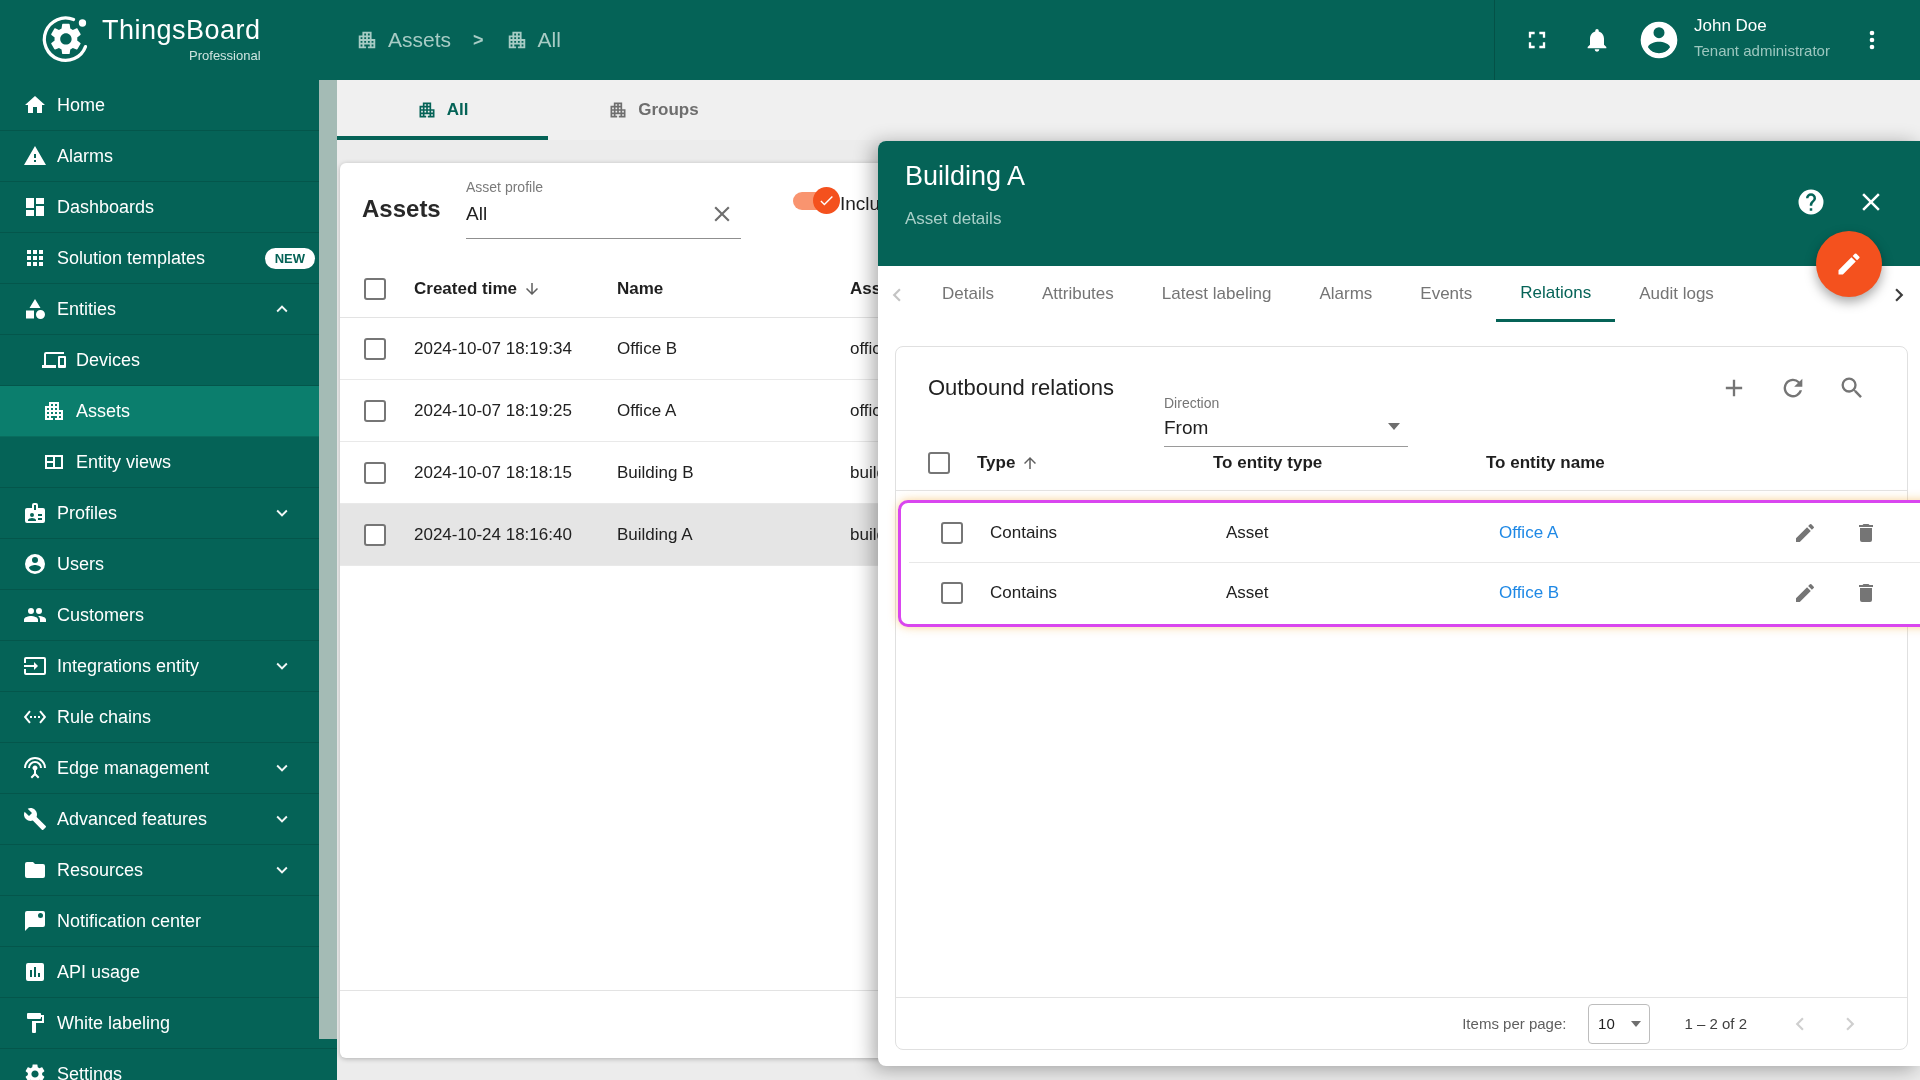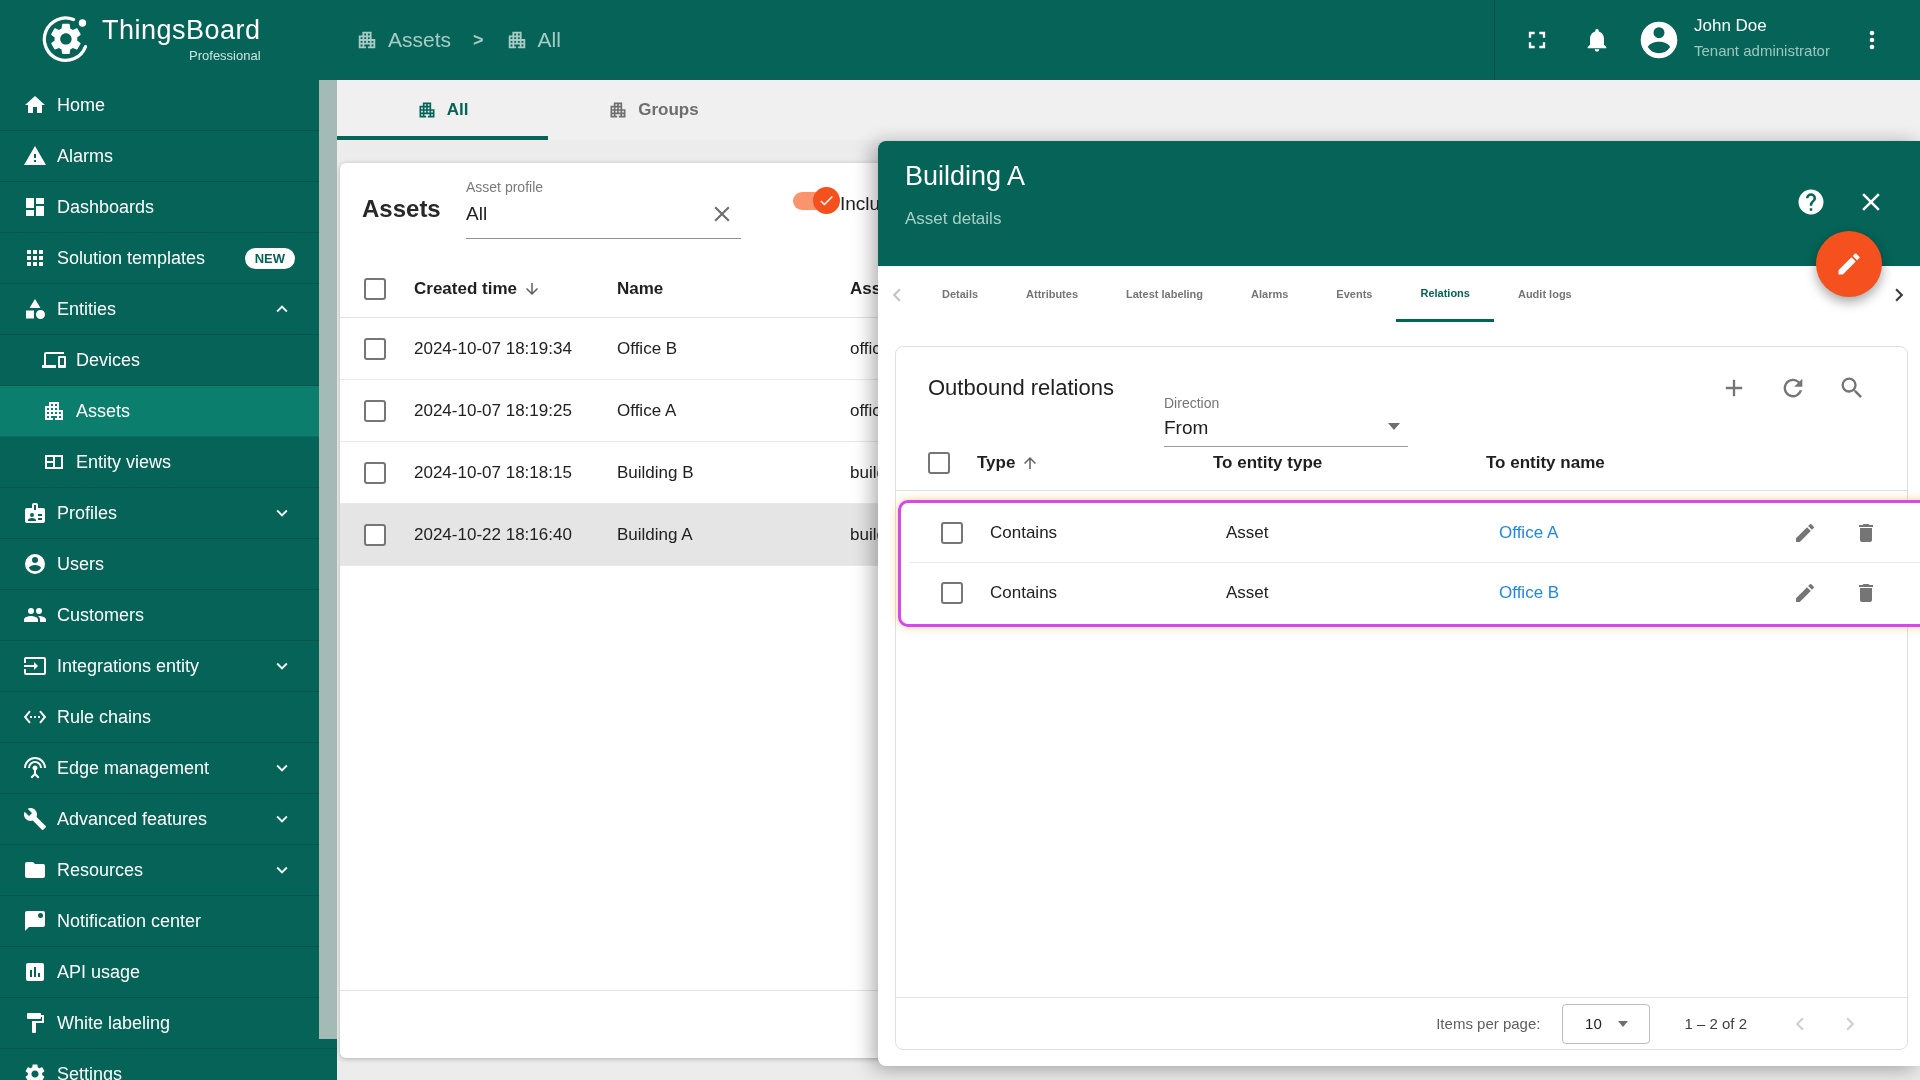--- a/index.html
+++ b/index.html
@@ -23,21 +23,21 @@
 
   
   .sidebar { position:absolute; left:0; top:80px; width:337px; height:1000px; background:#056357; z-index:40; overflow:hidden; }
   .side-scroll { position:absolute; left:319px; top:80px; width:18px; height:959px; background:#A4BBB5; z-index:42; }
   .sitem { height:51px; display:flex; align-items:center; padding-left:23px; border-bottom:1px solid rgba(0,0,0,0.13); color:#fff; cursor:pointer; }
   .sitem .sico { width:24px; height:24px; margin-right:10px; flex:0 0 auto; }
   .sitem .slabel { font-size:18px; font-weight:500; white-space:nowrap; }
   .sitem.sub { padding-left:42px; }
   .sitem.active { background:#0B7E6D; }
   .sexp { margin-left:auto; margin-right:44px; width:22px; height:22px; opacity:.95; }
-  .new-badge { margin-left:auto; margin-right:42px; background:#fff; color:#056357; font-size:13px; font-weight:700; padding:3px 10px; border-radius:11px; }
+  .new-badge { margin-left:auto; margin-right:22px; background:#fff; color:#056357; font-size:13px; font-weight:700; padding:3px 10px; border-radius:11px; }
 
   
   .mtabs { position:absolute; left:337px; top:80px; width:1583px; height:60px; background:#F0F0F0; display:flex; z-index:4; }
   .mtab { width:211px; display:flex; align-items:center; justify-content:center; gap:10px; font-size:17px; font-weight:600; color:#6E6E6E; cursor:pointer; }
   .mtab .mico { width:20px; height:20px; }
   .mtab.on { color:#056357; box-shadow:inset 0 -4px 0 #056357; }
 
   
   .card { position:absolute; left:340px; top:163px; width:1564px; height:895px; background:#fff; border-radius:6px; box-shadow:0 1px 5px rgba(0,0,0,0.25); z-index:10; }
   .card-title { position:absolute; left:22px; top:32px; font-size:24px; color:#282828; }
@@ -61,21 +61,21 @@
 
   
   .panel { position:absolute; left:878px; top:141px; width:1042px; height:925px; background:#fff; border-radius:8px 0 0 8px; box-shadow:-5px 3px 20px rgba(0,0,0,0.33); z-index:45; }
   .phead { position:absolute; left:0; top:0; right:0; height:125px; background:#056357; border-radius:8px 0 0 0; color:#fff; }
   .ptitle { position:absolute; left:27px; top:20px; font-size:27px; font-weight:500; }
   .psub { position:absolute; left:27px; top:68px; font-size:17px; color:#A9CFC8; }
   .phelp { position:absolute; left:918px; top:46px; width:30px; height:30px; color:#fff; cursor:pointer; }
   .pclose { position:absolute; left:978px; top:46px; width:30px; height:30px; color:#fff; cursor:pointer; }
   .fab { position:absolute; left:938px; top:90px; width:66px; height:66px; border-radius:50%; background:#F4511E; display:flex; align-items:center; justify-content:center; color:#fff; box-shadow:0 5px 12px rgba(0,0,0,0.35); z-index:7; cursor:pointer; }
   .ptabs { position:absolute; left:0; right:0; top:125px; height:56px; display:flex; align-items:stretch; padding-left:40px; color:#757575; }
-  .ptab { display:flex; align-items:center; padding:0 24px; font-size:11px; font-weight:700; white-space:nowrap; cursor:pointer; }
+  .ptab { display:flex; align-items:center; padding:0 24px; font-size:17px; font-weight:400; white-space:nowrap; cursor:pointer; }
   .ptab.on { color:#056357; border-bottom:3px solid #056357; }
   .ptab-chev-l { position:absolute; left:6px; top:141px; width:26px; height:26px; color:#C4C4C4; cursor:pointer; }
   .ptab-chev-r { position:absolute; right:8px; top:141px; width:26px; height:26px; color:#3D3D3D; z-index:8; cursor:pointer; }
 
   .rc { position:absolute; left:17px; top:205px; width:1013px; height:704px; border:1px solid #E0E0E0; border-radius:8px; background:#fff; }
   .rc-title { position:absolute; left:32px; top:28px; font-size:22px; font-weight:500; color:#212121; }
   .dir { position:absolute; left:268px; top:6px; width:244px; height:52px; border-bottom:1px solid #9A9A9A; cursor:pointer;margin-top:42px; }
   .dir .dl { display:block; font-size:14px; color:#757575; }
   .dir .dv { display:block; font-size:19px; color:#212121; margin-top:6px; }
   .dir .caret { position:absolute; right:8px; top:28px; width:0; height:0; border:6px solid transparent; border-top:7px solid #6E6E6E; }
@@ -86,21 +86,21 @@
   .rc1 { position:absolute; left:81px; top:50%; transform:translateY(-50%); display:flex; align-items:center; gap:6px; white-space:nowrap; }
   .rc2 { position:absolute; left:317px; top:50%; transform:translateY(-50%); white-space:nowrap; }
   .rc3 { position:absolute; left:590px; top:50%; transform:translateY(-50%); white-space:nowrap; }
   .hl { position:absolute; left:2px; top:153px; width:1065px; height:127px; border:3px solid #d946ef; border-radius:10px; box-shadow:0 0 10px rgba(244,171,61,0.55); overflow:hidden; background:#fff;padding-left:8px; }
   .rrow { position:relative; height:60px; font-size:17px; color:#212121; }
   .rrow.divided { border-bottom:1px solid #E8E8E8; }
   .rrow .link { color:#1E88E5; cursor:pointer; }
   .redit { position:absolute; left:884px; top:18px; width:24px; height:24px; color:#757575; cursor:pointer; }
   .rdel { position:absolute; left:945px; top:18px; width:24px; height:24px; color:#757575; cursor:pointer; }
   .rfoot { position:absolute; left:0; right:0; bottom:0; height:52px; border-top:1px solid #E3E3E3; display:flex; align-items:center; justify-content:flex-end; padding-right:44px; font-size:15px; color:#5F5F5F; }
-  .psize { width:88px; height:40px; border:1px solid #BDBDBD; border-radius:4px; display:flex; align-items:center; justify-content:center; gap:16px; margin-left:22px; color:#212121; cursor:pointer; }
+  .psize { width:62px; height:40px; border:1px solid #BDBDBD; border-radius:4px; display:flex; align-items:center; justify-content:center; gap:16px; margin-left:22px; color:#212121; cursor:pointer; }
   .psize .caret2 { width:0; height:0; border:5px solid transparent; border-top:6px solid #6E6E6E; margin-top:5px; }
   .range { margin-left:34px; color:#3F3F3F; }
   .pchev { width:26px; height:26px; color:#CFCFCF; }
   .pchev.first { margin-left:40px; }
   .pchev + .pchev { margin-left:24px; }
 </style>
 </head>
 <body>
 
 <div class="screen">
@@ -426,21 +426,21 @@
         <span class="cC">office</span>
       </div>
       <div class="arow">
         <span class="cb"></span>
         <span class="cA">2024-10-07 18:18:15</span>
         <span class="cB">Building B</span>
         <span class="cC">building</span>
       </div>
       <div class="arow sel">
         <span class="cb"></span>
-        <span class="cA">2024-10-22 18:16:40</span>
+        <span class="cA">2024-10-24 18:16:40</span>
         <span class="cB">Building A</span>
         <span class="cC">building</span>
       </div>
     </div>
     <div class="card-foot"></div>
   </section>
 
   <aside class="panel">
     <div class="phead">
       <div class="ptitle">Building A</div>

